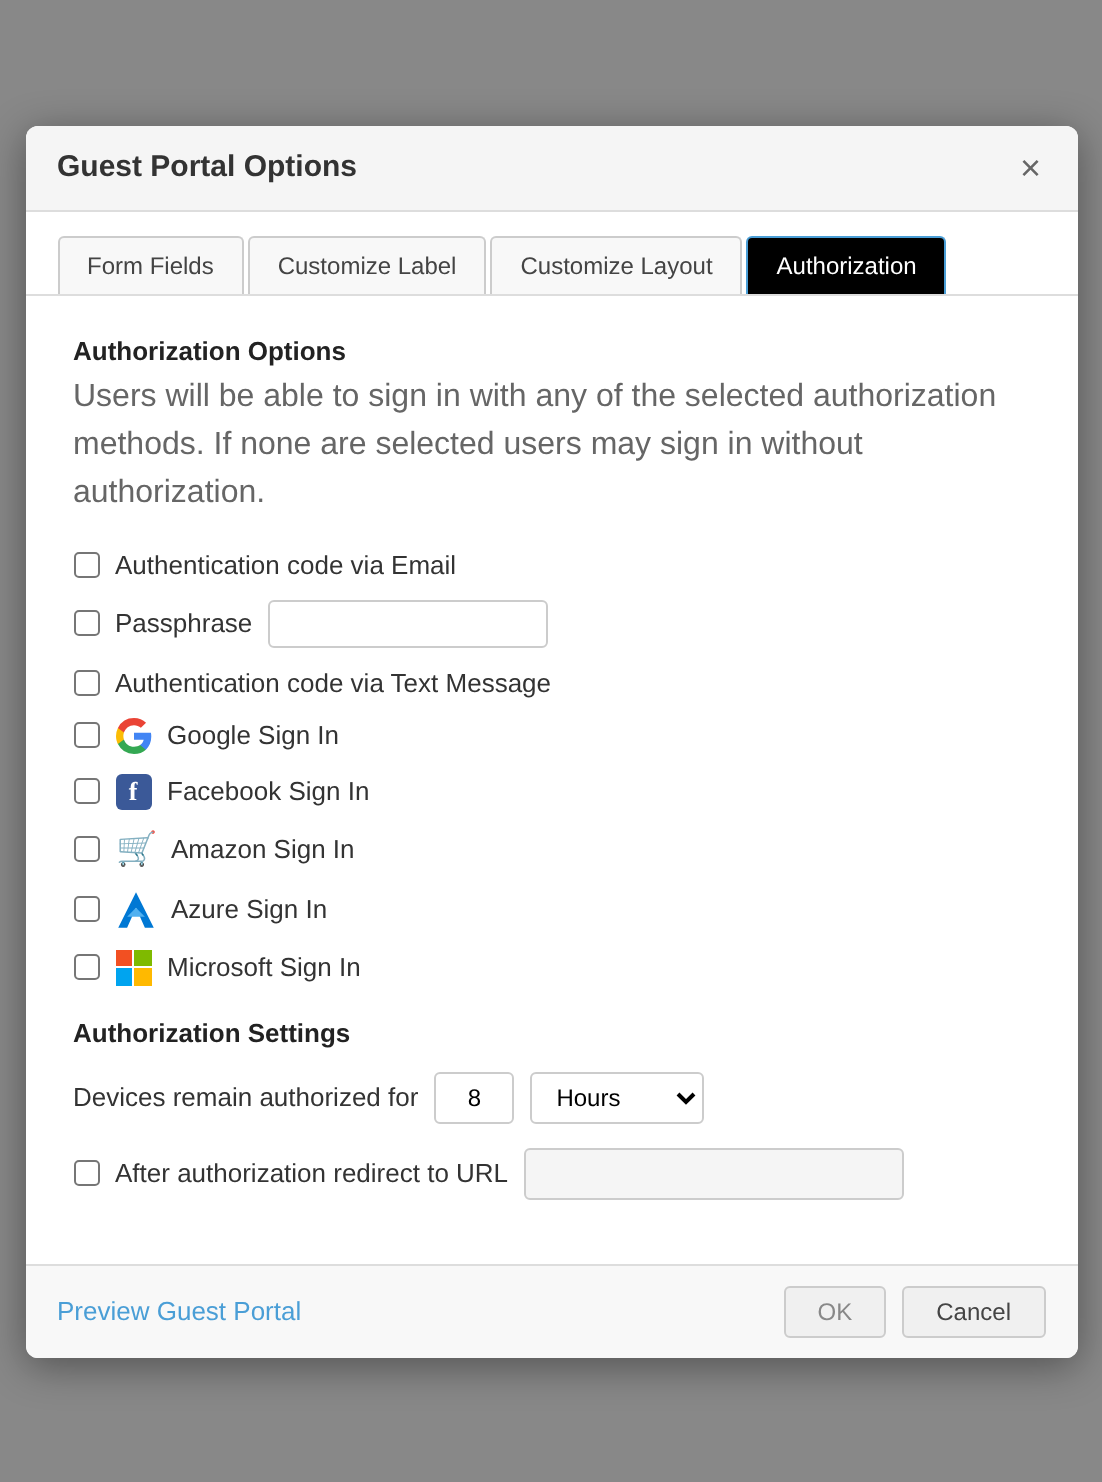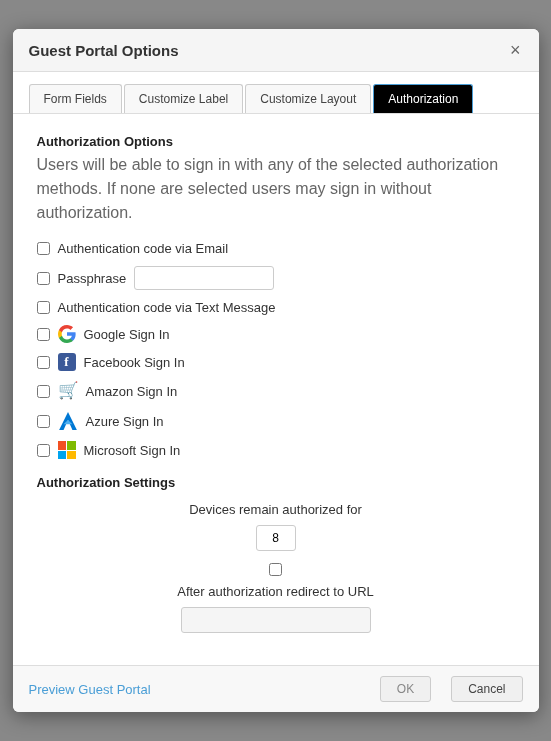--- a/index.html
+++ b/index.html
@@ -109,21 +109,20 @@
       font-weight: 700;
       color: #222;
       margin-top: 16px;
       margin-bottom: 12px;
     }
     .settings-row {
       display: flex;
       align-items: center;
       margin-bottom: 12px;
       gap: 8px;
-      flex-direction: column;
     }
     .settings-label {
       font-size: 13px;
       color: #333;
     }
     .small-input {
       border: 1px solid #ccc;
       border-radius: 3px;
       padding: 3px 8px;
       font-size: 12px;
@@ -149,21 +148,21 @@
       width: 190px;
       height: 26px;
       background: #f5f5f5;
     }
     .dialog-footer {
       border-top: 1px solid #ddd;
       padding: 10px 16px;
       display: flex;
       justify-content: center;
       align-items: center;
-      gap: 20px;
+      gap: 8px;
       background: #f8f8f8;
     }
     .preview-link {
       font-size: 13px;
       color: #4a9ed6;
       text-decoration: none;
       margin-right: auto;
       cursor: pointer;
     }
     .btn {
@@ -317,20 +316,25 @@
         <label class="option-label" for="cb-microsoft">Microsoft Sign In</label>
       </div>
     </div>
 
     <div>
       <div class="auth-settings-title">Authorization Settings</div>
 
       <div class="settings-row">
         <span class="settings-label">Devices remain authorized for</span>
         <input type="text" class="small-input" value="8" style="">
+        <select class="select-field">
+          <option>Hours</option>
+          <option>Days</option>
+          <option>Weeks</option>
+        </select>
       </div>
 
       <div class="settings-row">
         <input type="checkbox" id="cb-redirect" style="">
         <label class="settings-label" for="cb-redirect">After authorization redirect to URL</label>
         <input type="text" class="url-input" value="" style="">
       </div>
     </div>
 
   </div>

